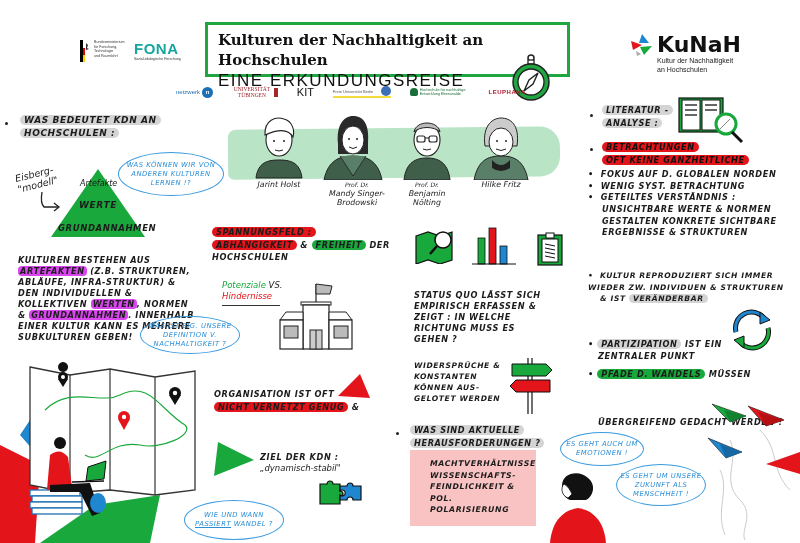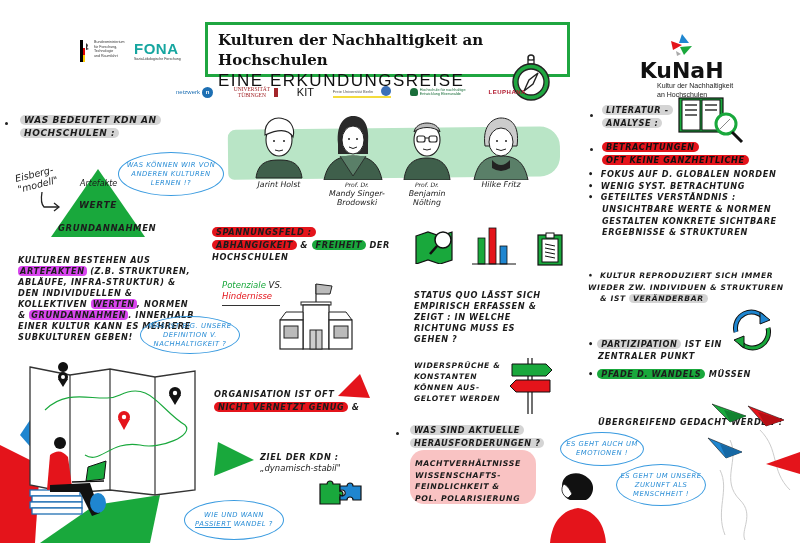--- a/index.html
+++ b/index.html
@@ -69,21 +69,21 @@
 
 <svg class="abs" style="left:508px;top:52px" width="46" height="50">
   <circle cx="23" cy="6" r="3" fill="none" stroke="#222" stroke-width="1.5"></circle>
   <rect x="20" y="8" width="6" height="4" fill="#fff" stroke="#222" stroke-width="1.3"></rect>
   <circle cx="23" cy="30" r="18" fill="#1fa640" stroke="#222" stroke-width="1.5"></circle>
   <circle cx="23" cy="30" r="13" fill="#fff" stroke="#222" stroke-width="1.3"></circle>
   <path d="M30 21 L25 32 L16 39 L21 28 Z" fill="#fff" stroke="#222" stroke-width="1.4"></path>
 </svg>
 
 <div class="abs kunah">
-  <div style="display:flex;align-items:center;gap:3px;flex-direction:column;">
+  <div style="display:flex;align-items:center;gap:3px;">
     <svg width="24" height="24">
       <polygon points="12,1 19,10 9,10" fill="#1f86d0"></polygon>
       <polygon points="1,8 12,12 3,17" fill="#e4141b"></polygon>
       <polygon points="10,14 22,13 14,22" fill="#19a83c"></polygon>
       <polygon points="6,18 11,21 7,23" fill="#aaa"></polygon>
     </svg>
     <span class="kunah-name">KuNaH</span>
   </div>
   <div class="kunah-sub">Kultur der Nachhaltigkeit</div>
   <div class="kunah-sub">an Hochschulen</div>
@@ -318,21 +318,21 @@
   <line x1="24" y1="0" x2="24" y2="56" stroke="#111" stroke-width="1.2"></line>
   <polygon points="4,6 38,6 44,12 38,18 4,18" fill="#19a83c" stroke="#111"></polygon>
   <polygon points="8,22 42,22 42,34 8,34 2,28" fill="#e4141b" stroke="#111"></polygon>
 </svg>
 
 <div class="dot" style="left:396px;top:432px"></div>
 <div class="abs hand" style="left:410px;top:424px;line-height:12.5px;">
   <div><span class="hl-gray">WAS SIND AKTUELLE</span></div>
   <div><span class="hl-gray">HERAUSFORDERUNGEN ?</span></div>
 </div>
-<div class="abs hand" style="left:410px;top:450px;width:126px;height:54px;background:#f9c3c3;border-radius:14px;padding:8px 5px;line-height:11.5px;font-size:7.8px;">
+<div class="abs hand" style="left:410px;top:450px;width:126px;height:76px;background:#f9c3c3;border-radius:0;padding:8px 20px;line-height:11.5px;font-size:7.8px;">
   <div>MACHTVERHÄLTNISSE</div>
   <div>WISSENSCHAFTS-</div>
   <div>FEINDLICHKEIT &amp;</div>
   <div>POL. POLARISIERUNG</div>
 </div>
 
 <svg class="abs" style="left:676px;top:96px" width="72" height="48">
   <rect x="3" y="2" width="44" height="34" fill="#19a83c" stroke="#111" stroke-width="1.2"></rect>
   <rect x="6" y="4" width="18" height="30" fill="#fff" stroke="#111"></rect>
   <rect x="26" y="4" width="18" height="30" fill="#fff" stroke="#111"></rect>

